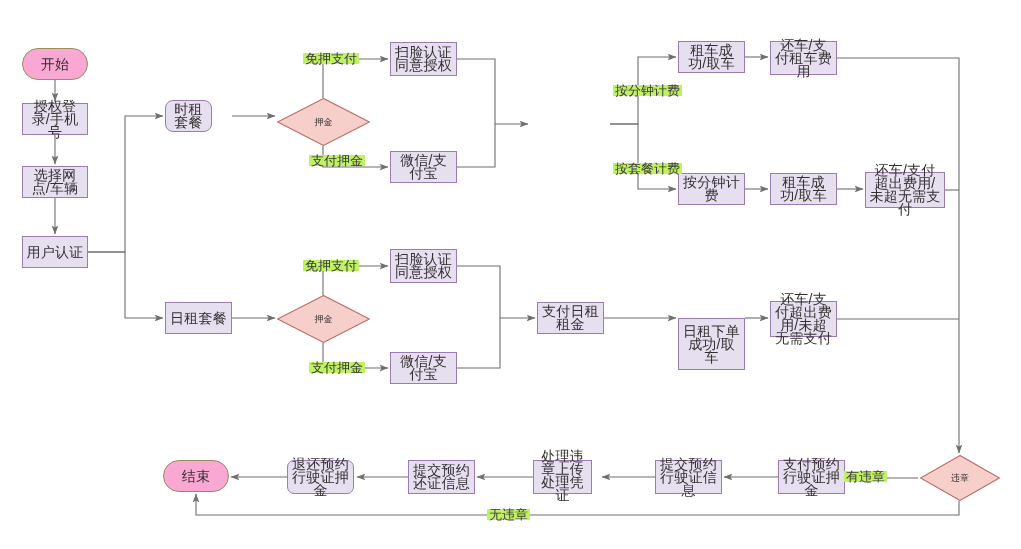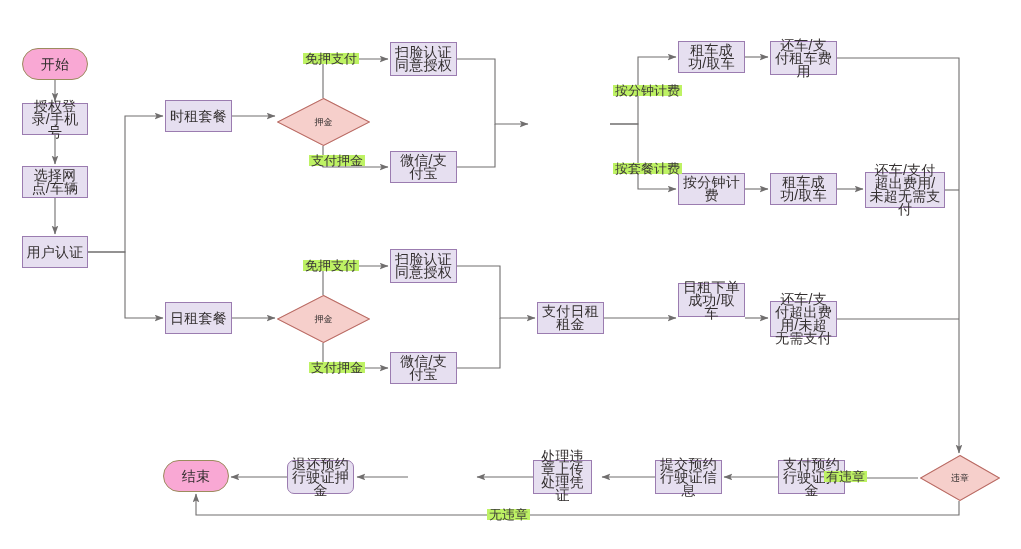--- a/index.html
+++ b/index.html
@@ -71,21 +71,21 @@
     </g>
   </svg>
 
   <div class="node terminator" style="left:22px;top:48px;width:66px;height:32px;">开始</div>
   <div class="node terminator" style="left:163px;top:460px;width:66px;height:32px;">结束</div>
 
   <div class="node process" style="left:22px;top:103px;width:66px;height:32px;">授权登录/手机号</div>
   <div class="node process" style="left:22px;top:166px;width:66px;height:32px;">选择网点/车辆</div>
   <div class="node process" style="left:22px;top:236px;width:66px;height:32px;">用户认证</div>
 
-  <div class="node process" style="left:165px;top:100px;width:67px;height:32px;">时租套餐</div>
+  <div class="node process" style="left:165px;top:100px;width:47px;height:32px;border-radius:8px;">时租套餐</div>
   <div class="dwrap" style="left:277px;top:98px;width:93px;height:48px;">
     <div class="decision" style="left:0;top:0;width:93px;height:48px;background:#f6cfcb;"></div>
     <svg width="93" height="48" style="position:absolute;left:0;top:0;">
       <polygon points="46.5,0.6 92.4,24 46.5,47.4 0.6,24" fill="none" stroke="#b86a63" stroke-width="1.1"></polygon>
     </svg>
     <div class="dlabel">押金</div>
   </div>
   <div class="node process" style="left:390px;top:42px;width:67px;height:34px;">扫脸认证同意授权</div>
   <div class="node process" style="left:390px;top:151px;width:67px;height:32px;">微信/支付宝</div>
 
@@ -99,37 +99,38 @@
   <div class="dwrap" style="left:277px;top:295px;width:93px;height:48px;">
     <div class="decision" style="left:0;top:0;width:93px;height:48px;background:#f6cfcb;"></div>
     <svg width="93" height="48" style="position:absolute;left:0;top:0;">
       <polygon points="46.5,0.6 92.4,24 46.5,47.4 0.6,24" fill="none" stroke="#b86a63" stroke-width="1.1"></polygon>
     </svg>
     <div class="dlabel">押金</div>
   </div>
   <div class="node process" style="left:390px;top:249px;width:67px;height:34px;">扫脸认证同意授权</div>
   <div class="node process" style="left:390px;top:352px;width:67px;height:32px;">微信/支付宝</div>
   <div class="node process" style="left:537px;top:302px;width:67px;height:32px;">支付日租租金</div>
-  <div class="node process" style="left:678px;top:283px;width:67px;height:34px;">日租下单成功/取车</div>
+  <div class="node process" style="left:678px;top:318px;width:67px;height:52px;">日租下单成功/取车</div>
   <div class="node process" style="left:770px;top:301px;width:67px;height:36px;">还车/支付超出费用/未超无需支付</div>
 
   <div class="dwrap" style="left:920px;top:455px;width:80px;height:46px;">
     <div class="decision" style="left:0;top:0;width:80px;height:46px;background:#f6cfcb;"></div>
     <svg width="80" height="46" style="position:absolute;left:0;top:0;">
       <polygon points="40,0.6 79.4,23 40,45.4 0.6,23" fill="none" stroke="#b86a63" stroke-width="1.1"></polygon>
     </svg>
     <div class="dlabel">违章</div>
   </div>
   <div class="node process" style="left:655px;top:460px;width:67px;height:34px;">提交预约行驶证信息</div>
   <div class="node process" style="left:778px;top:460px;width:67px;height:34px;">支付预约行驶证押金</div>
   <div class="node process" style="left:533px;top:460px;width:59px;height:34px;font-family:Liberation Mono, monospace;">处理违章上传处理凭证</div>
+  <div class="node process" style="left:408px;top:460px;width:67px;height:34px;">提交预约还证信息</div>
   <div class="node process" style="left:287px;top:460px;width:67px;height:34px;border-radius:7px;">退还预约行驶证押金</div>
 
   <div class="elabel" style="left:303px;top:53px;">免押支付</div>
   <div class="elabel" style="left:309px;top:155px;">支付押金</div>
   <div class="elabel" style="left:613px;top:85px;">按分钟计费</div>
   <div class="elabel" style="left:613px;top:163px;">按套餐计费</div>
   <div class="elabel" style="left:303px;top:260px;">免押支付</div>
   <div class="elabel" style="left:309px;top:362px;">支付押金</div>
-  <div class="elabel" style="left:824px;top:471px;font-family:Liberation Serif, serif;">有违章</div>
+  <div class="elabel" style="left:844px;top:471px;font-family:Liberation Serif, serif;">有违章</div>
   <div class="elabel" style="left:487px;top:509px;">无违章</div>
 
 </div>
 
 </body></html>

